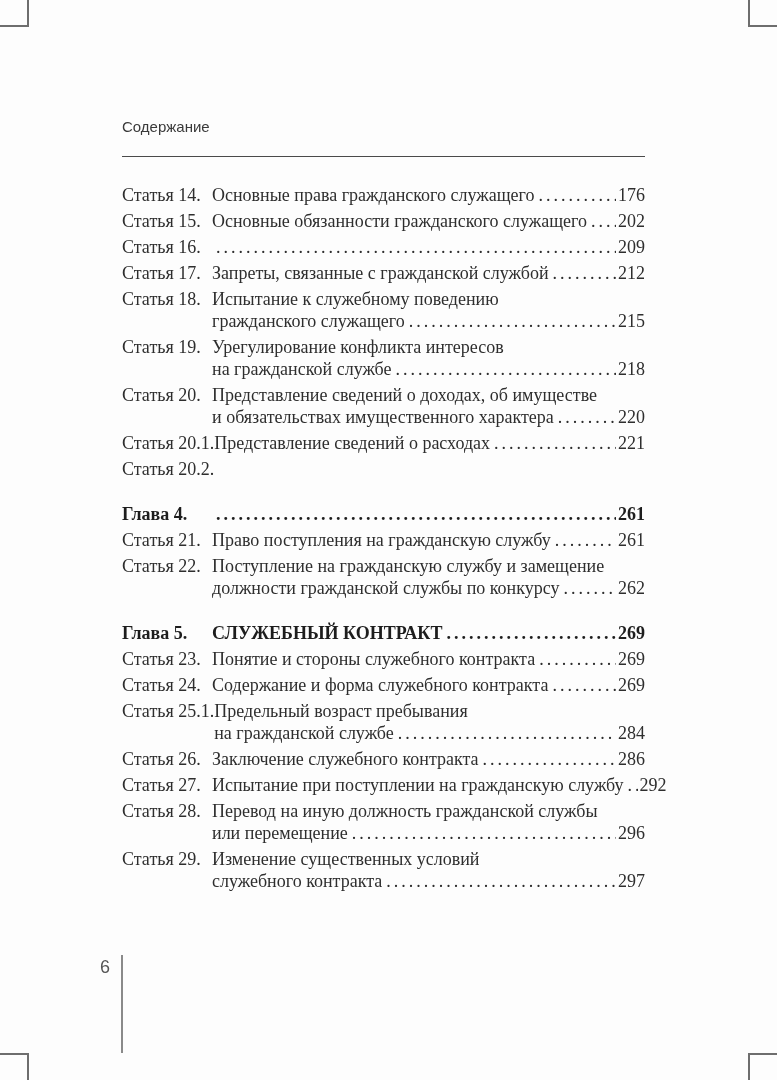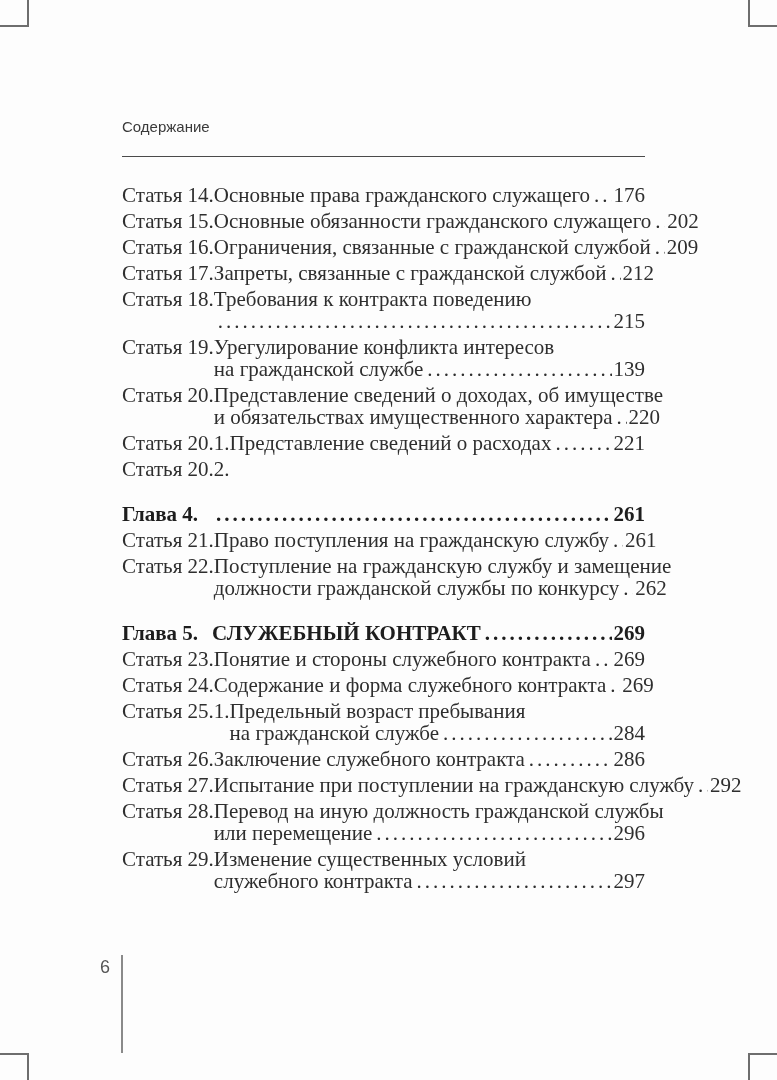--- a/index.html
+++ b/index.html
@@ -46,21 +46,21 @@
     border-top: 1px solid #4a4a4a;
     margin: 20px 0 0 0;
   }
 
   .toc {
     margin-top: 27px;
   }
   .entry {
     display: flex;
     align-items: flex-start;
-    font-size: 21px;
+    font-size: 18px;
     line-height: 22px;
     margin-bottom: 4px;
   }
   .entry.section-break { margin-top: 23px; }
   .entry.bold { font-weight: bold; color: #1d1d1d; }
   .entry .label {
     flex: 0 0 90px;
     white-space: nowrap;
   }
   .entry .body {
@@ -135,54 +135,54 @@
               <span class="ttext">Основные обязанности гражданского служащего</span>
               <span class="leader"></span>
               <span class="pagenum">202</span>
             </div>
           </div>
         </div>
         <div class="entry">
           <span class="label">Статья 16.</span>
           <div class="body">
             <div class="tline last">
-              <span class="ttext">Ограничения, связанные с гражданской службой</span>
               <span class="leader"></span>
               <span class="pagenum">209</span>
             </div>
           </div>
         </div>
         <div class="entry">
           <span class="label">Статья 17.</span>
           <div class="body">
             <div class="tline last">
               <span class="ttext">Запреты, связанные с гражданской службой</span>
               <span class="leader"></span>
               <span class="pagenum">212</span>
             </div>
           </div>
         </div>
         <div class="entry">
           <span class="label">Статья 18.</span>
           <div class="body">
-            <div class="tline">Требования к контракта поведению</div>
-            <div class="tline last">
+            <div class="tline">Испытание к служебному поведению</div>
+            <div class="tline last">
+              <span class="ttext">гражданского служащего</span>
               <span class="leader"></span>
               <span class="pagenum">215</span>
             </div>
           </div>
         </div>
         <div class="entry">
           <span class="label">Статья 19.</span>
           <div class="body">
             <div class="tline">Урегулирование конфликта интересов</div>
             <div class="tline last">
               <span class="ttext">на гражданской службе</span>
               <span class="leader"></span>
-              <span class="pagenum">139</span>
+              <span class="pagenum">218</span>
             </div>
           </div>
         </div>
         <div class="entry">
           <span class="label">Статья 20.</span>
           <div class="body">
             <div class="tline">Представление сведений о доходах, об имуществе</div>
             <div class="tline last">
               <span class="ttext">и обязательствах имущественного характера</span>
               <span class="leader"></span>

